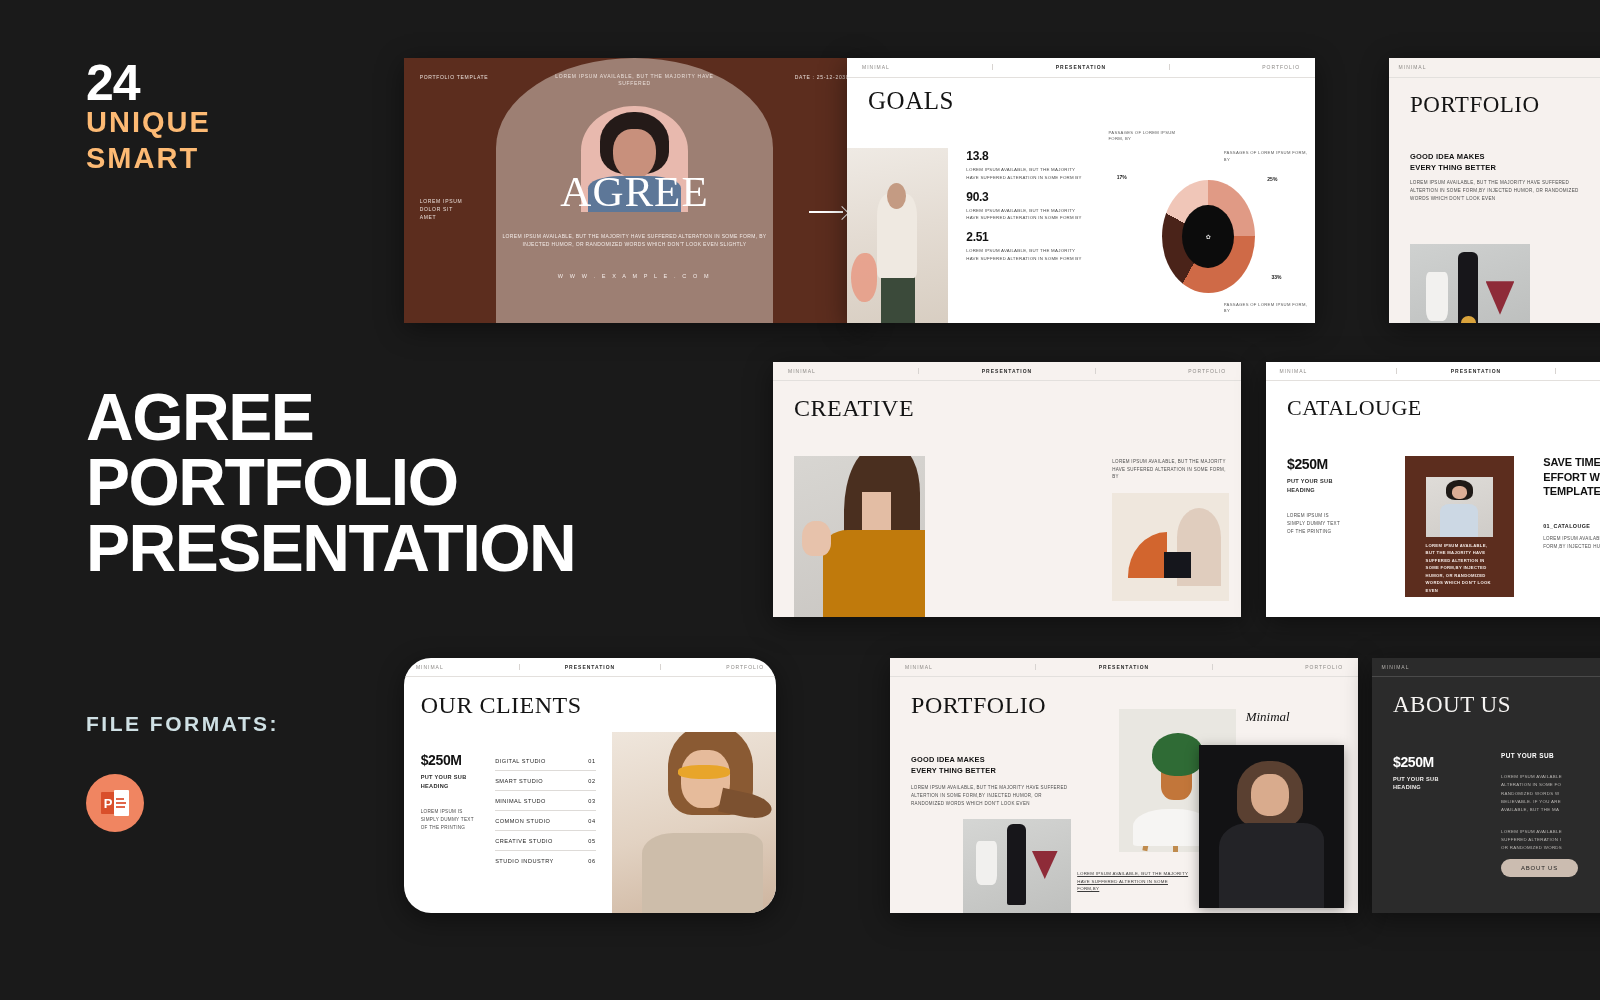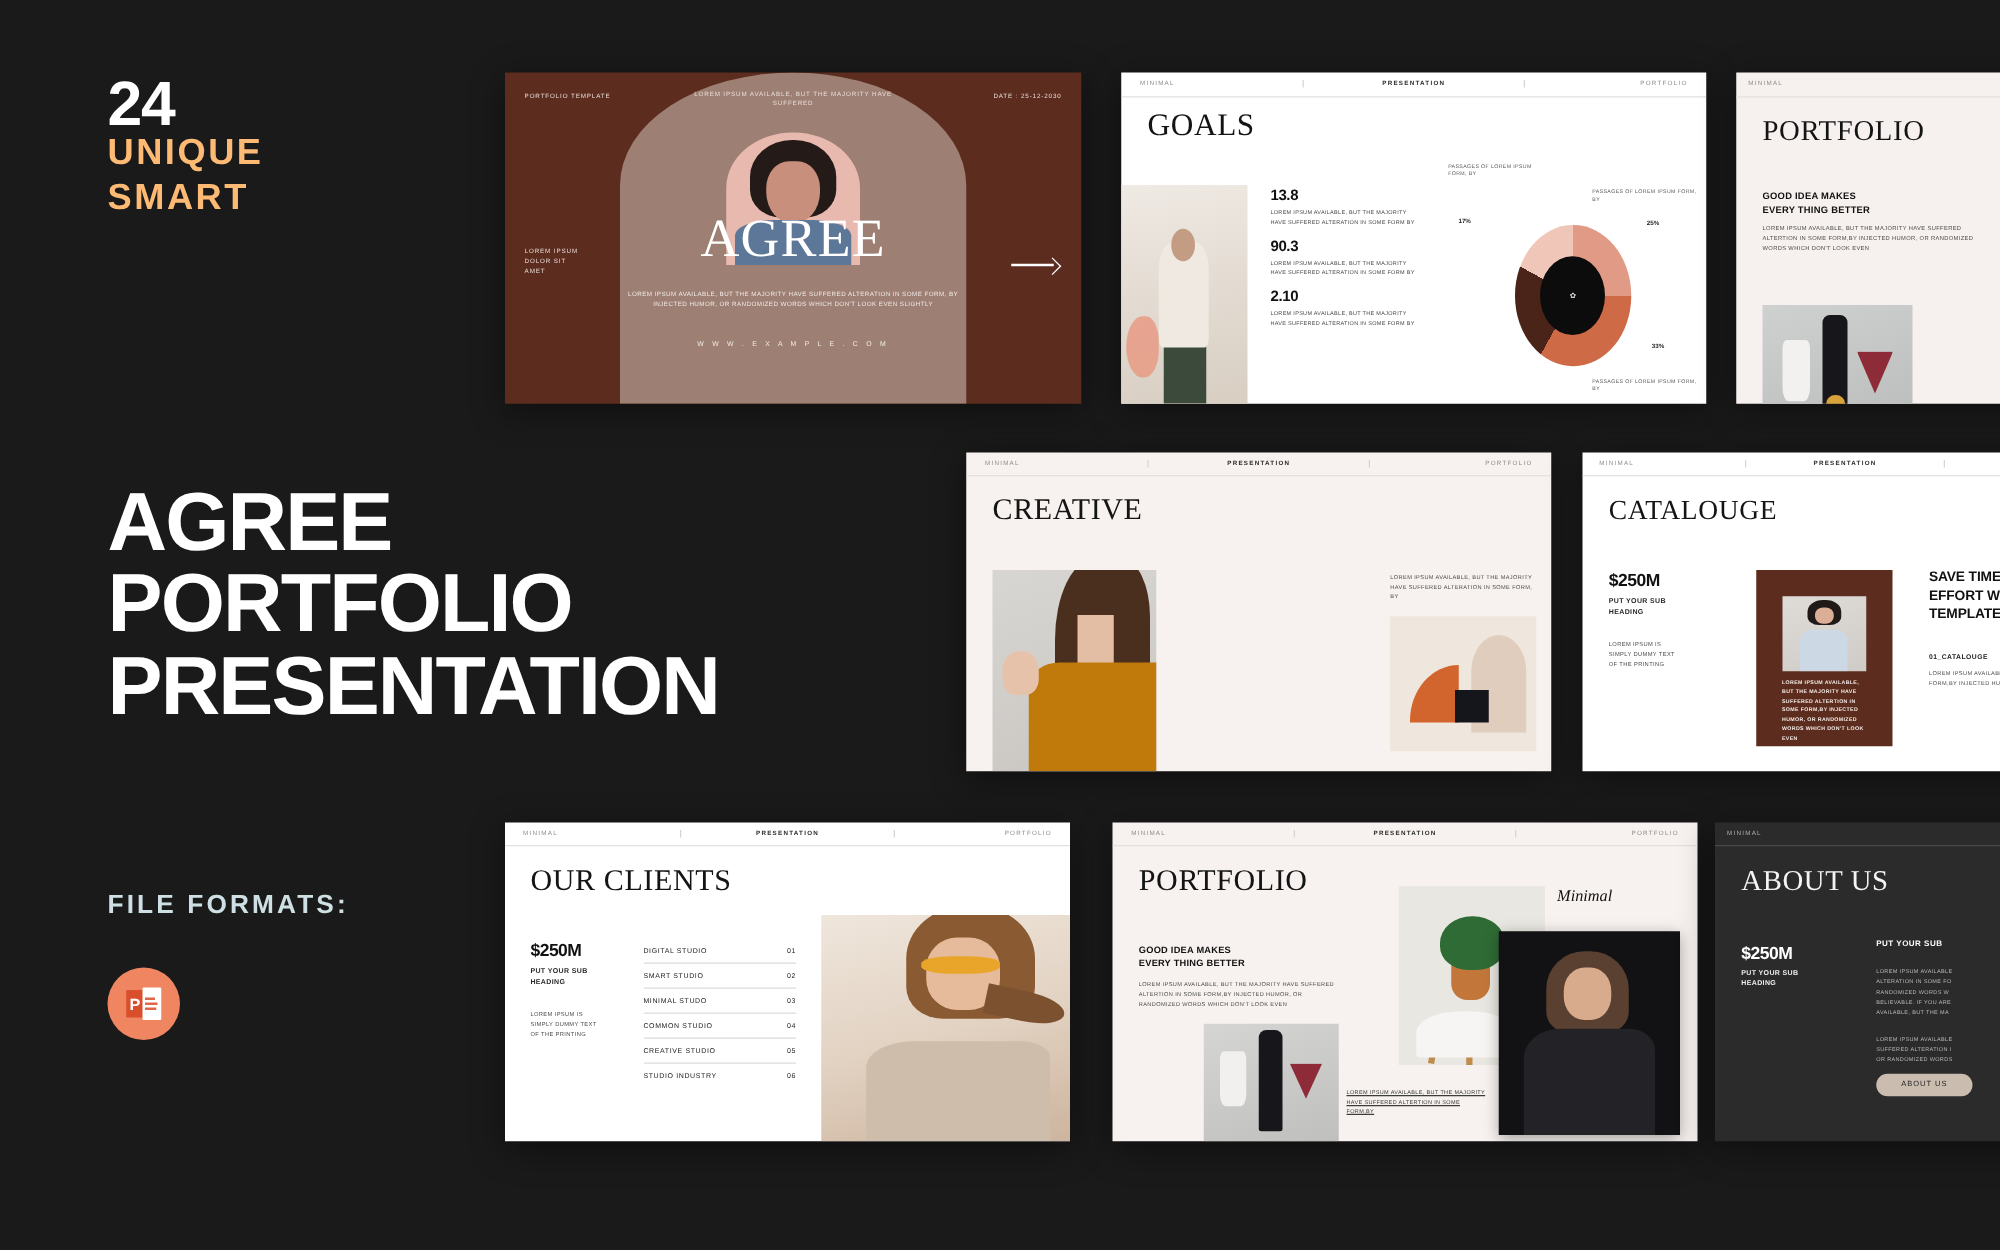--- a/index.html
+++ b/index.html
@@ -129,21 +129,21 @@
     position:absolute; right:4%; top:56%; width:38px; height:12px;
   }
   .cov-arrow::before { content:""; position:absolute; left:0; top:5px; width:34px; height:1.3px; background:#fff; }
   .cov-arrow::after {
     content:""; position:absolute; right:0; top:1.5px;
     width:9px; height:9px; border-top:1.3px solid #fff; border-right:1.3px solid #fff;
     transform:rotate(45deg);
   }
 
   
-  #slide-goals { left:897px; top:58px; width:468px; height:265px; }
+  #slide-goals { left:847px; top:58px; width:468px; height:265px; }
   .g-title { position:absolute; left:4.5%; top:11%; font-size:25px; letter-spacing:0.5px; }
   .g-photo {
     position:absolute; left:0; top:34%; width:21.5%; height:66%;
     background:linear-gradient(170deg,#efeae4 0%,#e4dcd3 46%,#d8cec2 100%);
     overflow:hidden;
   }
   .g-photo .chair { position:absolute; left:34%; bottom:0; width:34%; height:42%; background:#3b4a3a; }
   .g-photo .body  { position:absolute; left:30%; top:26%; width:40%; height:48%; background:#efe9e1; border-radius:26% 26% 8% 8%; }
   .g-photo .head  { position:absolute; left:40%; top:20%; width:19%; height:15%; background:#c49b83; border-radius:50%; }
   .g-photo .flow  { position:absolute; left:4%; bottom:12%; width:26%; height:28%; background:#e79a84; border-radius:50% 40% 44% 50%; opacity:.85; }
@@ -224,21 +224,21 @@
   .c-card .ph .hair { position:absolute; left:30%; top:4%; width:40%; height:34%; background:#1f1a17; border-radius:46% 46% 34% 34%; }
   .c-card .ph .face { position:absolute; left:39%; top:14%; width:22%; height:22%; background:#dcae96; border-radius:44%; }
   .c-card .ph .dress { position:absolute; left:22%; bottom:0; width:56%; height:56%; background:#ccd8e4; border-radius:24% 24% 0 0; }
   .c-card .txt { margin-top:7%; font-size:4.2px; line-height:1.8; font-weight:700; color:#f3e9e5; letter-spacing:0.3px; }
   .c-right { position:absolute; left:66%; top:36.5%; width:33%; }
   .c-bighead { font-size:11px; font-weight:700; line-height:1.32; color:#111; letter-spacing:-0.1px; }
   .c-idx { margin-top:24px; font-size:5.4px; font-weight:700; color:#1a1a1a; letter-spacing:0.4px; }
   .c-rbody { margin-top:6px; font-size:4.5px; line-height:1.8; color:#4d4d4d; letter-spacing:0.3px; }
 
   
-  #slide-clients { left:404px; top:658px; width:452px; height:255px; }
+  #slide-clients { left:404px; top:658px; width:372px; height:255px;border-radius:27px; }
   .cl-title { position:absolute; left:4.5%; top:13.5%; font-size:24px; letter-spacing:0.5px; }
   .cl-left { position:absolute; left:4.5%; top:37%; width:20%; }
   .cl-list { position:absolute; left:24.5%; top:36.5%; width:27%; }
   .cl-row {
     display:flex; justify-content:space-between; align-items:center;
     padding:6.5px 0; border-bottom:1px solid #dedbd8;
     font-size:5.6px; color:#1c1c1c; letter-spacing:0.5px;
   }
   .cl-row:last-child { border-bottom:none; }
   .cl-row .n { font-size:5.6px; color:#1c1c1c; }
@@ -374,21 +374,21 @@
   <div class="g-stats">
     <div class="g-stat">
       <div class="num">13.8</div>
       <div class="txt">LOREM IPSUM AVAILABLE, BUT THE MAJORITY HAVE SUFFERED ALTERATION IN SOME FORM BY</div>
     </div>
     <div class="g-stat">
       <div class="num">90.3</div>
       <div class="txt">LOREM IPSUM AVAILABLE, BUT THE MAJORITY HAVE SUFFERED ALTERATION IN SOME FORM BY</div>
     </div>
     <div class="g-stat">
-      <div class="num">2.10</div>
+      <div class="num">2.51</div>
       <div class="txt">LOREM IPSUM AVAILABLE, BUT THE MAJORITY HAVE SUFFERED ALTERATION IN SOME FORM BY</div>
     </div>
   </div>
 
   <div class="g-chart-wrap">
     <div class="capt" style="left:2%; top:0; width:40%;">PASSAGES OF LOREM IPSUM FORM, BY</div>
     <div class="capt" style="right:0; top:11%; width:42%;">PASSAGES OF LOREM IPSUM FORM, BY</div>
     <div class="capt" style="right:0; bottom:0; width:42%;">PASSAGES OF LOREM IPSUM FORM, BY</div>
     <div class="pctlbl" style="left:6%; top:24%;">17%</div>
     <div class="pctlbl" style="right:16%; top:25%;">25%</div>

